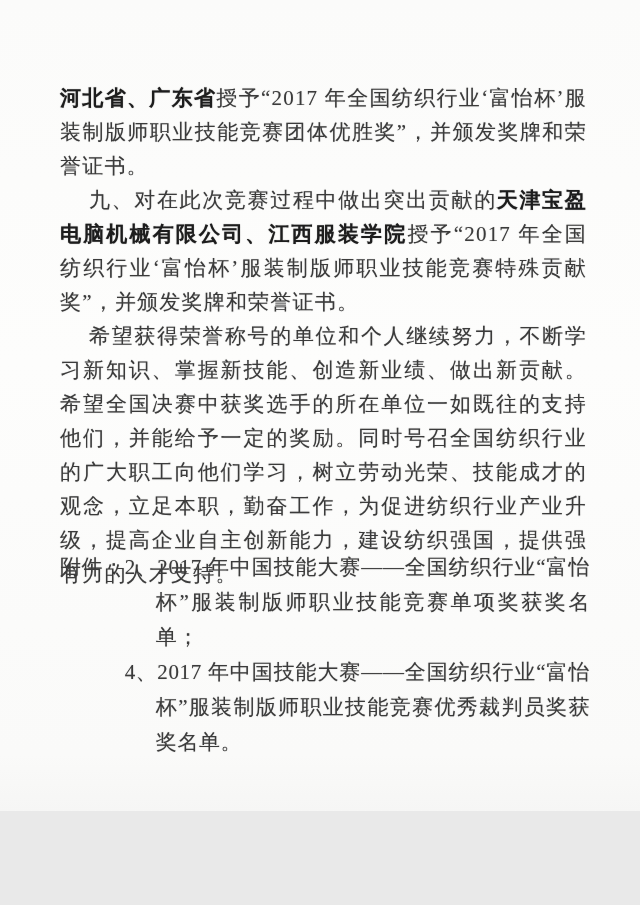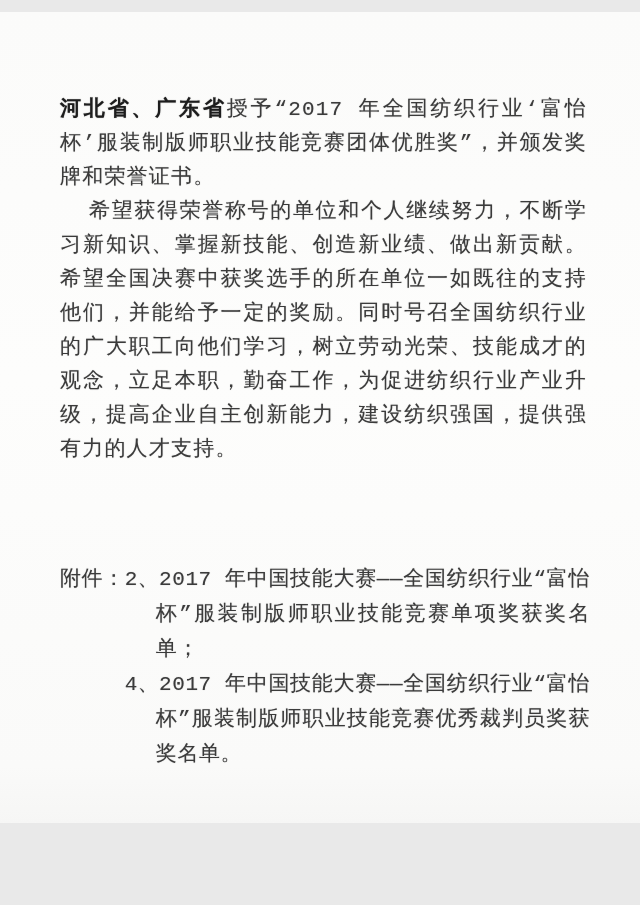--- a/index.html
+++ b/index.html
@@ -4,24 +4,24 @@
 <style>
   html, body {
     margin: 0;
     padding: 0;
     background: #e9e9e9;
   }
   .page {
     position: relative;
     width: 640px;
     height: 811px;
-    margin: 12px auto;
+    margin: 0 auto;
     background: linear-gradient(180deg, #fbfbfa 0%, #fdfdfc 45%, #fafaf9 93%, #f6f6f5 100%);
     overflow: hidden;
-    font-family: Liberation Mono, monospace;
+    font-family: Liberation Serif, serif;
   }
   
   .content {
     position: absolute;
     left: 60px;
     top: 81px;
     width: 527px;
   }
   .para {
     margin: 0;
@@ -100,20 +100,21 @@
   .scan-smudge-a { left: 160px; top: 886px; width: 46px; }
   .scan-smudge-b { left: 520px; top: 884px; width: 60px; }
 </style>
 </head>
 <body>
 
 <div class="page">
 
   <main class="content" id="paragraphs">
       <p class="para"><span class="seg-bold">河北省、广东省</span><span>授予“2017 年全国纺织行业‘富怡杯’服装制版师职业技能竞赛团体优胜奖”，并颁发奖牌和荣誉证书。</span></p>
+      <p class="para indent"><span>九、对在此次竞赛过程中做出突出贡献的</span><span class="seg-bold">天津宝盈电脑机械有限公司、江西服装学院</span><span>授予“2017 年全国纺织行业‘富怡杯’服装制版师职业技能竞赛特殊贡献奖”，并颁发奖牌和荣誉证书。</span></p>
       <p class="para indent"><span>希望获得荣誉称号的单位和个人继续努力，不断学习新知识、掌握新技能、创造新业绩、做出新贡献。希望全国决赛中获奖选手的所在单位一如既往的支持他们，并能给予一定的奖励。同时号召全国纺织行业的广大职工向他们学习，树立劳动光荣、技能成才的观念，立足本职，勤奋工作，为促进纺织行业产业升级，提高企业自主创新能力，建设纺织强国，提供强有力的人才支持。</span></p>
     </main>
 
   <section class="attachments">
     <span class="att-label">附件：</span>
     <div class="att-items" id="att-items">
         <div class="att-item"><span class="att-num">2、</span><span>2017 年中国技能大赛——全国纺织行业“富怡杯”服装制版师职业技能竞赛单项奖获奖名单；</span></div>
         <div class="att-item"><span class="att-num">4、</span><span>2017 年中国技能大赛——全国纺织行业“富怡杯”服装制版师职业技能竞赛优秀裁判员奖获奖名单。</span></div>
       </div>
   </section>

